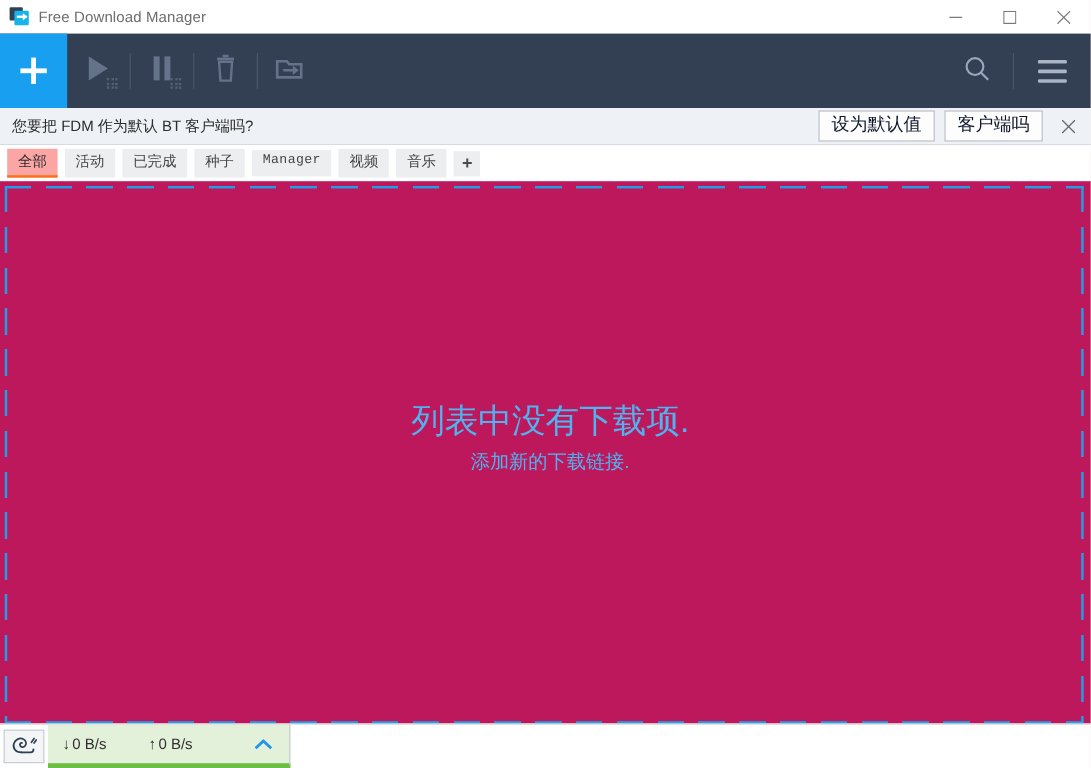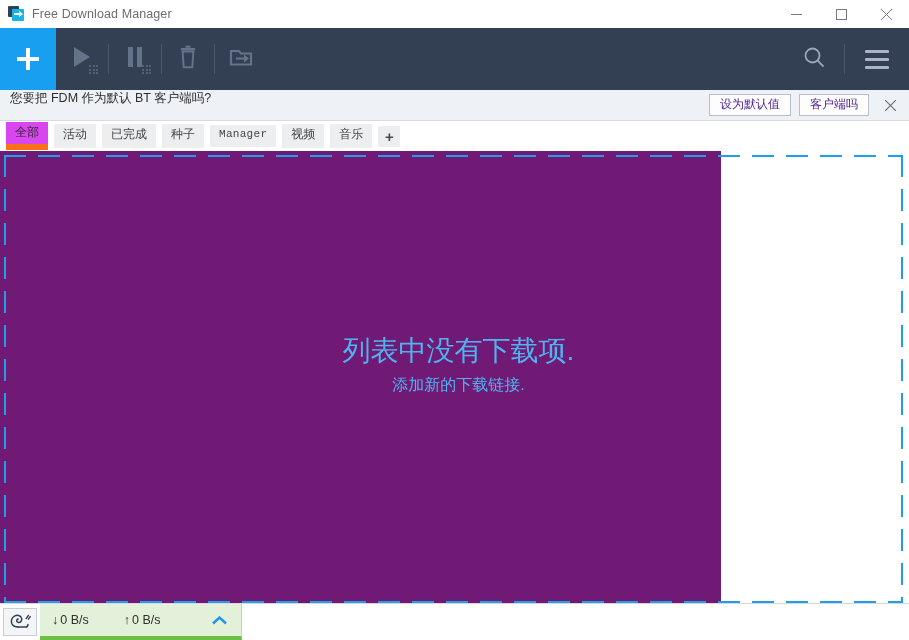--- a/index.html
+++ b/index.html
@@ -175,38 +175,39 @@
   
   .notifbar {
     position: absolute;
     left: 0; top: 90px;
     width: 909px;
     height: 31px;
     background: #eef1f5;
     border-bottom: 1px solid #d6dbe2;
     box-sizing: border-box;
     display: flex;
+    align-items: center;
   }
   .notif-text {
     margin-left: 10px;
     font-size: 12.5px;
     color: #2d2d2d;
   }
   .notif-actions {
     margin-left: auto;
     display: flex;
     align-items: center;
     gap: 8px;
     padding-right: 6px;
   }
   .notif-btn {
     background: #fdfdfd;
     border: 1px solid #b9bfc7;
-    font-size: 12px;
-    color: #4c1d95;
+    font-size: 15px;
+    color: #0f172a;
     padding: 3px 10px 4px;
     font-family: "Liberation Sans", sans-serif;
     line-height: 1.1;
     cursor: pointer;
   }
   .notif-close {
     width: 26px;
     height: 22px;
     display: flex;
     align-items: center;
@@ -233,23 +234,23 @@
     background: #eceef0;
     color: #454545;
     font-size: 12px;
     padding: 3px 9px 4px;
     border-bottom: 2px solid transparent;
     line-height: 1.25;
     cursor: pointer;
     white-space: nowrap;
   }
   .tab.active {
-    background: #d946ef;
+    background: #fca5a5;
     color: #2b2b2b;
-    border-bottom: 6px solid #f97316;
+    border-bottom: 2px solid #f97316;
   }
   .tab.mono {
     font-family: "Liberation Mono", "DejaVu Sans Mono", monospace;
     font-size: 11px;
     letter-spacing: 0.3px;
   }
   .tab-add {
     background: #eceef0;
     color: #4a4a4a;
     font-size: 15px;
@@ -260,23 +261,23 @@
     align-items: center;
     justify-content: center;
     line-height: 1;
     cursor: pointer;
   }
 
   
   .content {
     position: absolute;
     left: 0; top: 151px;
-    width: 721px;
+    width: 909px;
     height: 452px;
-    background: #701a75;
+    background: #be185d;
   }
   .dropzone {
     position: absolute;
     left: 4px; top: 4px;
     width: 899px;
     height: 448px;
     box-sizing: border-box;
     background-image:
       repeating-linear-gradient(to right,  #1f9fe8 0, #1f9fe8 22px, transparent 22px, transparent 34px),
       repeating-linear-gradient(to right,  #1f9fe8 0, #1f9fe8 22px, transparent 22px, transparent 34px),

